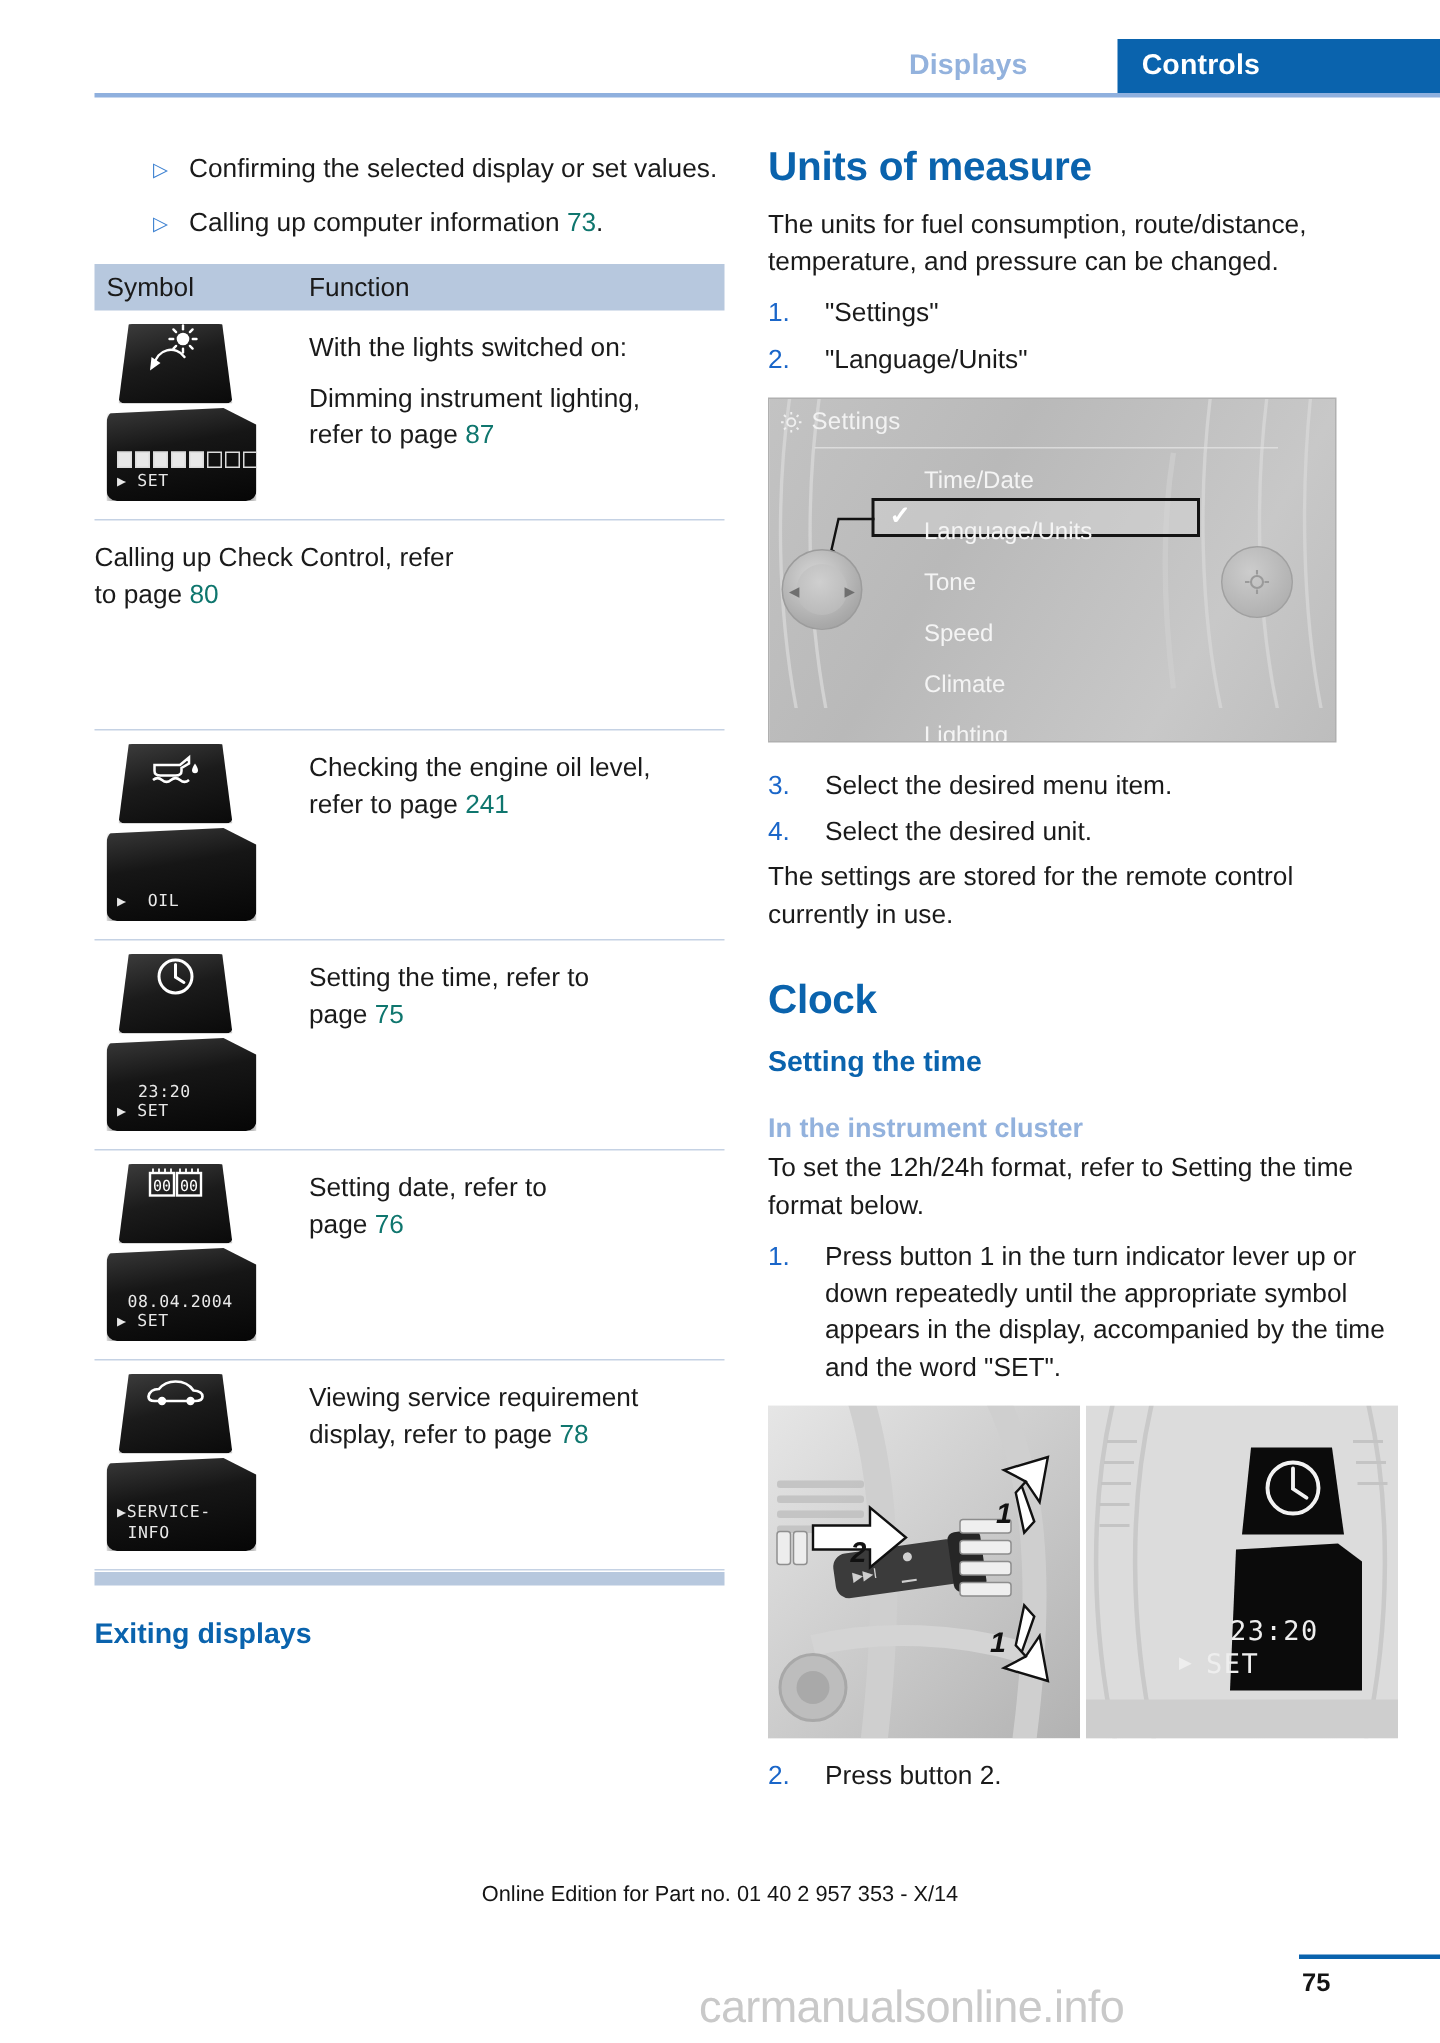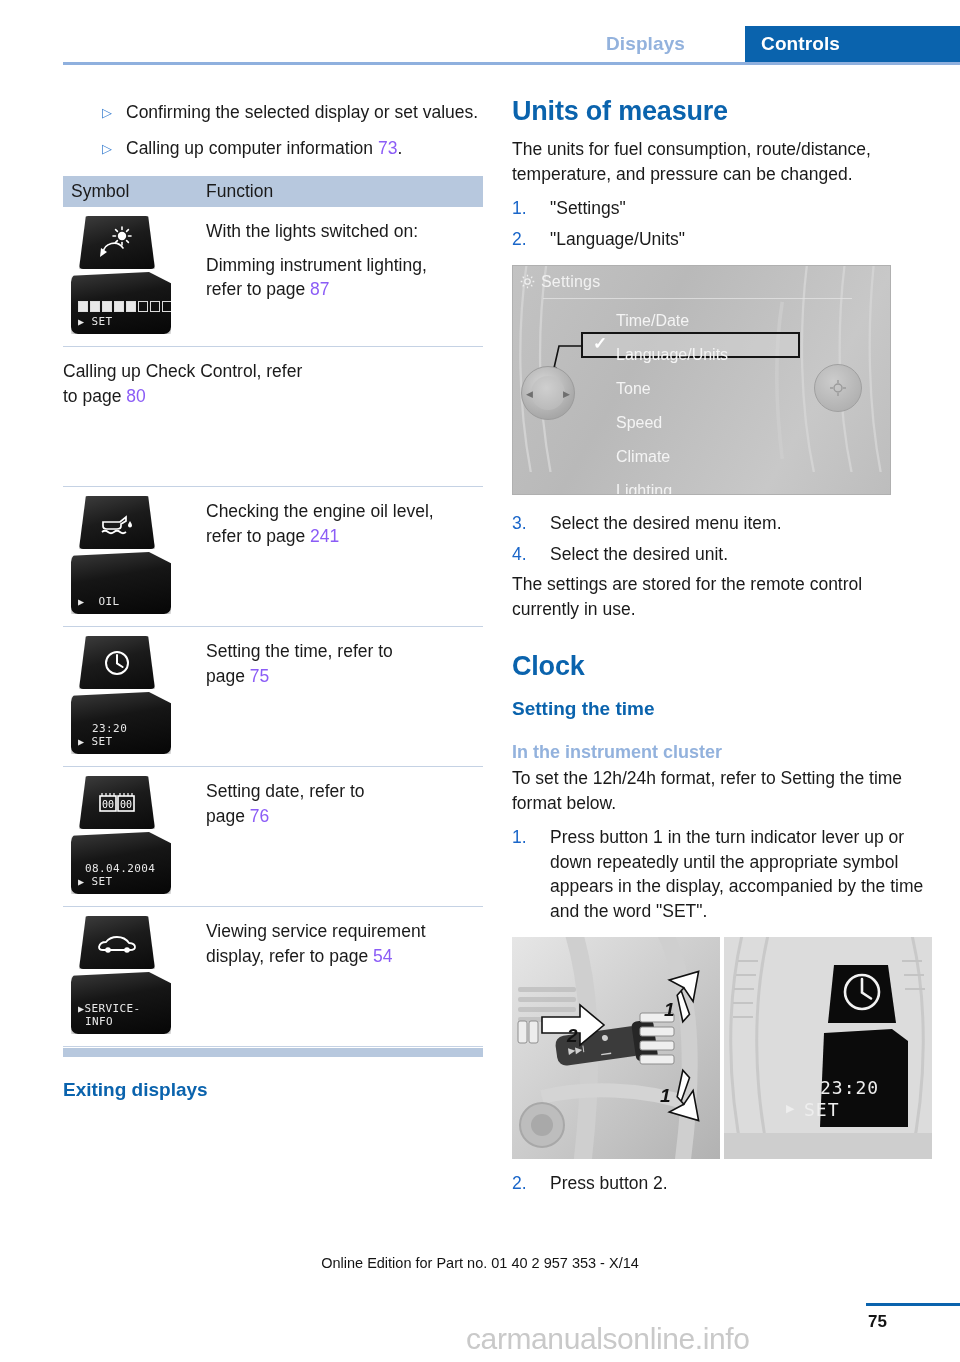--- a/index.html
+++ b/index.html
@@ -89,21 +89,21 @@
     font-weight: bold;
     color: #0a63ad;
   }
   h3.h-sub2 {
     margin: 22px 0 3px 0;
     font-size: 18px;
     font-weight: bold;
     color: #93b2dd;
   }
   .pageref {
-    color: #8b5cf6;
+    color: #0f766e;
   }
 
   
   ul.tri-list {
     list-style: none;
     margin: 0;
     padding: 0;
   }
   ul.tri-list li {
     position: relative;
@@ -194,21 +194,20 @@
   .stalk-top {
     width: 76px;
     height: 53px;
     margin-left: 8px;
     background: linear-gradient(165deg,#3d3d3d 0%,#1b1b1b 45%,#0a0a0a 100%);
     border-radius: 9px 9px 4px 4px;
     clip-path: polygon(9% 0%, 91% 0%, 100% 100%, 0% 100%);
     position: relative;
     box-shadow: 0 3px 4px rgba(0,0,0,0.35);
     display: flex;
-    align-items: center;
     justify-content: center;
   }
   .stalk-bot {
     width: 100px;
     height: 62px;
     margin-top: 3px;
     background: linear-gradient(170deg,#3a3a3a 0%,#161616 40%,#060606 100%);
     border-radius: 10px 10px 7px 7px;
     clip-path: polygon(0% 6%, 78% 0%, 100% 18%, 100% 100%, 0% 100%);
     position: relative;
@@ -566,21 +565,21 @@
             </svg>
           </div>
           <div class="stalk-bot">
             <div class="lcd"><span class="arrow">▶</span>SERVICE-
  INFO</div>
           </div>
         </div>
       </div>
       <div class="sym-cell-text">
         <div>Viewing service requirement</div>
-        <div><span>display, refer to page </span><span class="pageref">54</span></div>
+        <div><span>display, refer to page </span><span class="pageref">78</span></div>
       </div>
     </div>
 
     <div class="table-bottom-bar"></div>
   </div>
 
   <h2 class="h-sub">Exiting displays</h2>
 </div>
 
 <div class="col-right">

